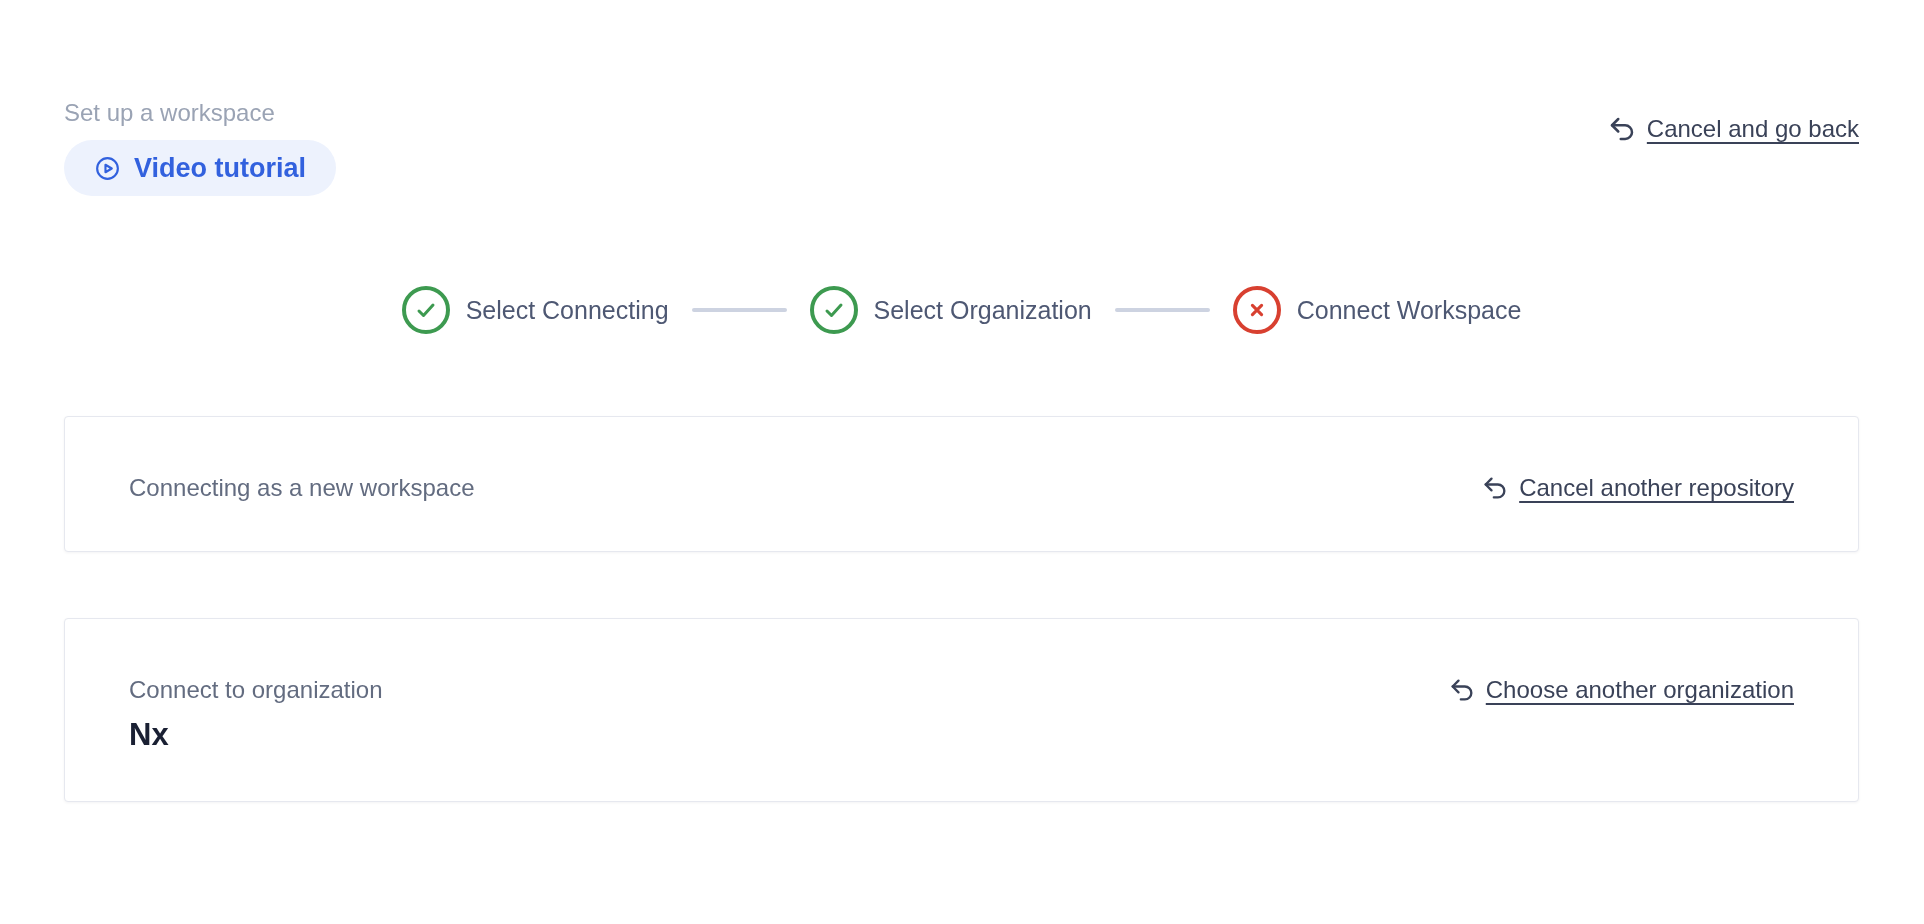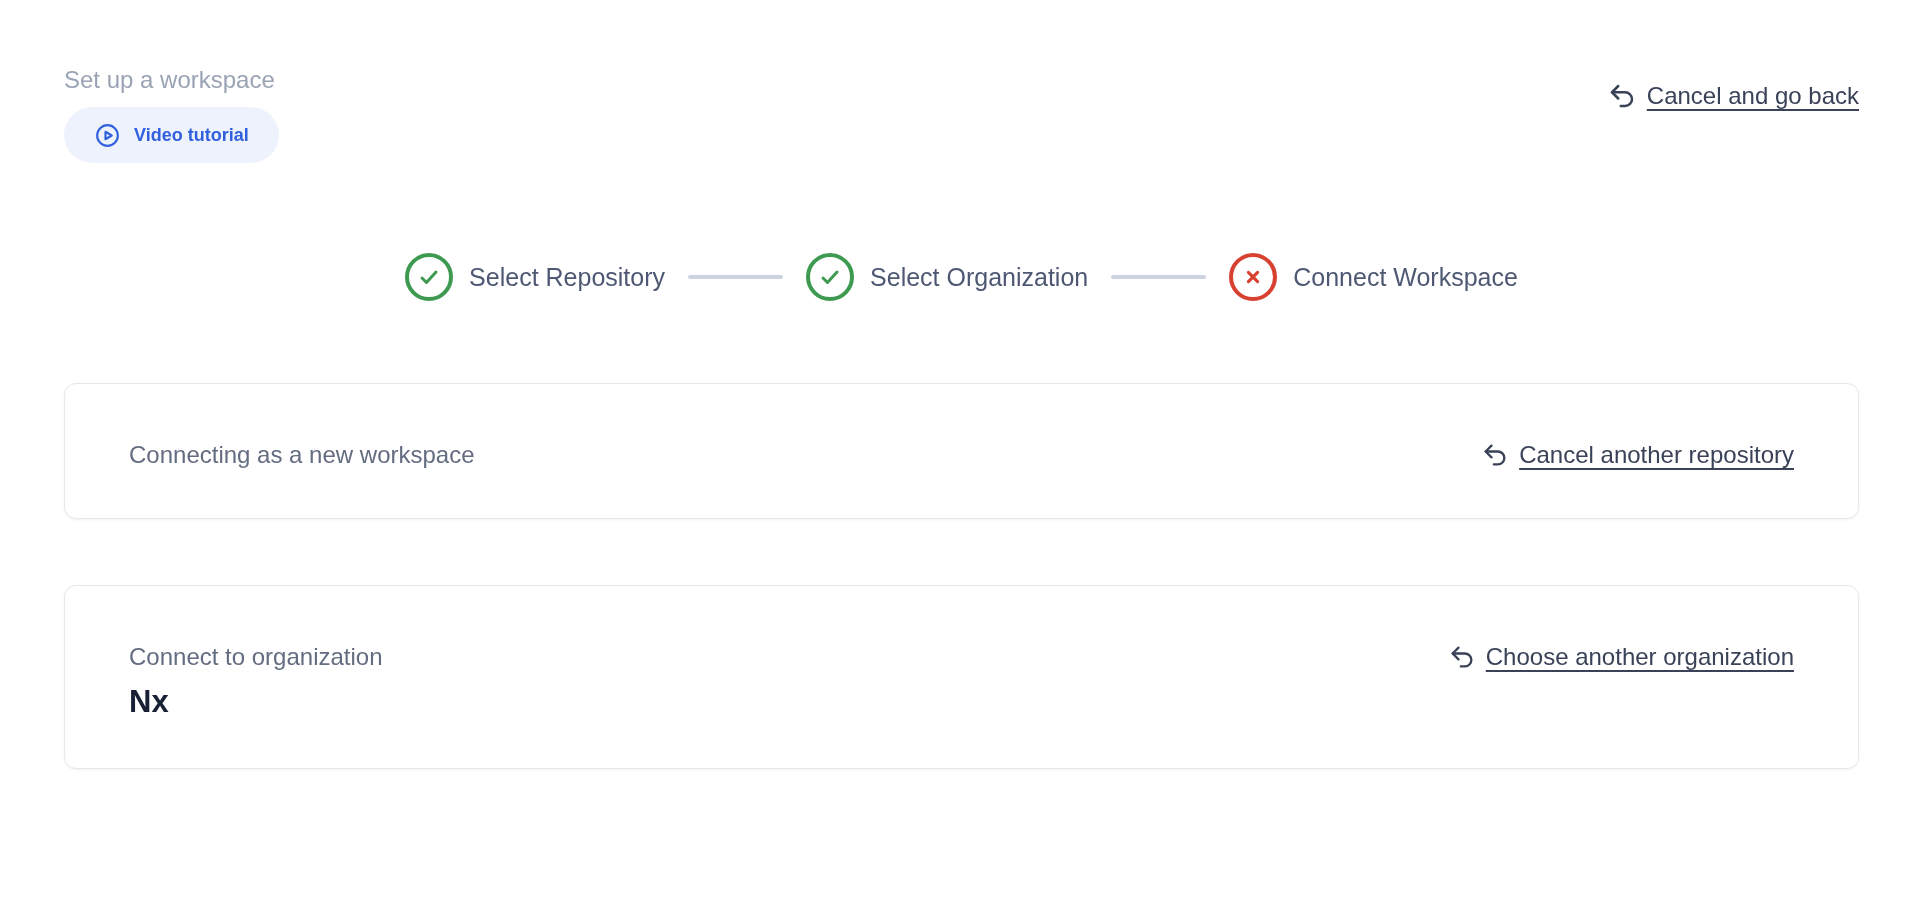--- a/index.html
+++ b/index.html
@@ -6,31 +6,31 @@
   html, body { width: 1924px; height: 924px; }
   body {
     background: #ffffff;
     font-family: "Liberation Sans", sans-serif;
     color: #131a2b;
     overflow: hidden;
   }
   .page { padding: 0 65px 0 64px; }
 
   
-  .header { display: flex; justify-content: space-between; align-items: flex-start; padding-top: 65px; }
+  .header { display: flex; justify-content: space-between; align-items: flex-start; padding-top: 98px; }
   .eyebrow { font-size: 24px; line-height: 30px; color: #9aa3b4; font-weight: 400; margin-bottom: 12px; }
   .title-row { display: flex; align-items: center; gap: 36px; }
   h1 { font-size: 49px; line-height: 60px; font-weight: 800; letter-spacing: -1px; color: #131a2b; }
   .video-pill {
     display: inline-flex; align-items: center; gap: 13px;
     height: 56px; padding: 0 30px; border: none; cursor: pointer;
     border-radius: 28px; background: #edf2fd;
     color: var(--accent-blue, #3261de);
     font-family: "Liberation Sans", sans-serif;
-    font-size: 18px; font-weight: 700;
+    font-size: 27px; font-weight: 700;
   }
   .video-pill svg { display: block; }
   .link {
     display: inline-flex; align-items: center; gap: 10px;
     color: #3a4258; text-decoration: none; cursor: pointer;
     font-size: 24px; line-height: 30px; font-weight: 500;
   }
   .link .underlined { text-decoration: underline; text-decoration-thickness: 1.5px; text-underline-offset: 5px; }
   .cancel-link { margin-top: 16px; }
   .icon { display: inline-flex; align-items: center; justify-content: center; }
@@ -44,21 +44,21 @@
     display: flex; align-items: center; justify-content: center;
     background: #ffffff;
   }
   .step-circle.green { border: 4px solid var(--success-green, #3d9a50); color: var(--success-green, #3d9a50); }
   .step-circle.red   { border: 4px solid var(--error-red, #d84030);   color: var(--error-red, #d84030); }
   .step-label { font-size: 25px; font-weight: 500; color: #4e5873; }
   .connector { width: 95px; height: 4px; border-radius: 2px; background: #cdd3e1; margin: 0 23px; }
 
   
   .card {
-    border: 1.5px solid #e6e8ef; border-radius: 12px; background: #ffffff;
+    border: 1.5px solid #e6e8ef; border-radius: 4px; background: #ffffff;
     box-shadow: 0 1px 3px rgba(20, 25, 45, 0.05);
     padding: 56px 64px 48px 64px;
     display: flex; justify-content: space-between; align-items: flex-start;
   }
   .card-repository { margin-top: 82px; }
   .card-organization { margin-top: 66px; }
   .card-label { font-size: 24px; line-height: 30px; color: #636c80; font-weight: 400; }
   .card-value { margin-top: 12px; display: flex; align-items: baseline; gap: 10px; font-size: 31px; color: #1a2033; }
   .card-value .owner { font-weight: 400; }
   .card-value .repo  { font-weight: 700; }
@@ -95,21 +95,21 @@
     </a>
   </div>
 
   <div class="stepper">
     <div class="step">
       <span class="step-circle green">
         <svg width="24" height="24" viewBox="0 0 24 24" fill="none" stroke="currentColor" stroke-width="3" stroke-linecap="round" stroke-linejoin="round">
           <path d="M5 13l4.5 4.5L19 7"></path>
         </svg>
       </span>
-      <span class="step-label">Select Repository</span>
+      <span class="step-label">Select Connecting</span>
     </div>
     <span class="connector"></span>
     <div class="step">
       <span class="step-circle green">
         <svg width="24" height="24" viewBox="0 0 24 24" fill="none" stroke="currentColor" stroke-width="3" stroke-linecap="round" stroke-linejoin="round">
           <path d="M5 13l4.5 4.5L19 7"></path>
         </svg>
       </span>
       <span class="step-label">Select Organization</span>
     </div>

